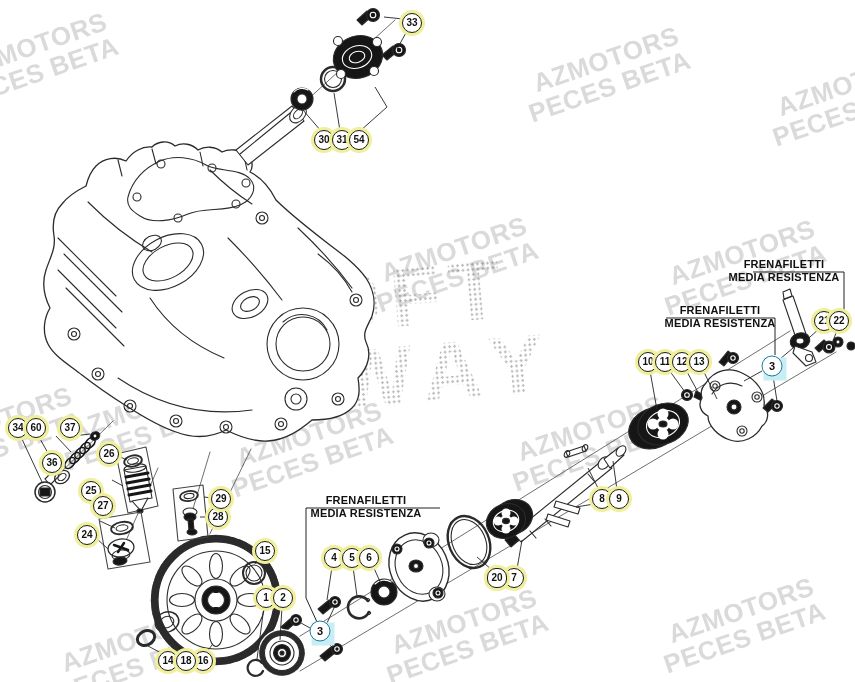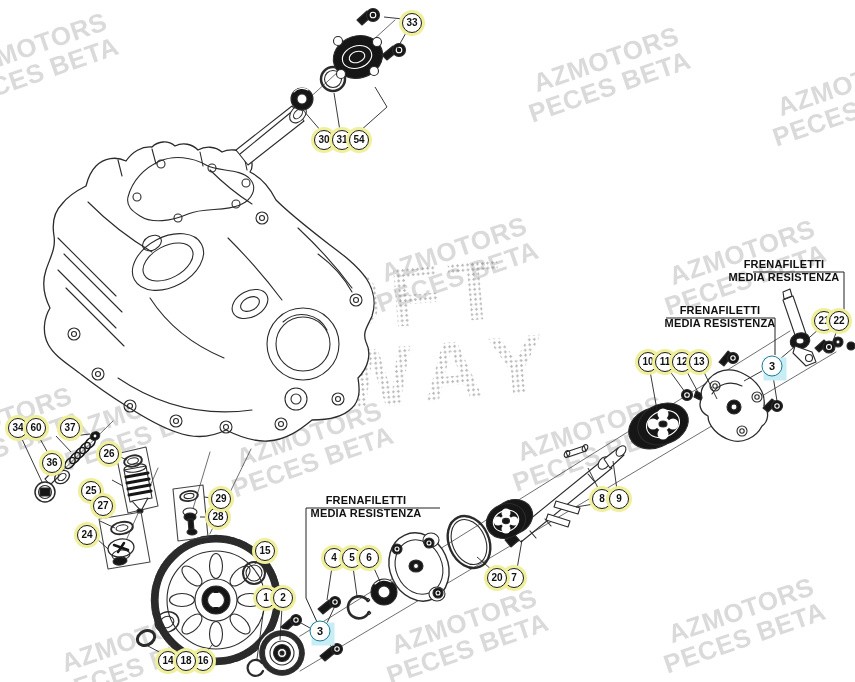--- a/index.html
+++ b/index.html
@@ -489,21 +489,21 @@
       <div class="co yellow" style="left: 602px; top: 499px;">8</div>
       <div class="co yellow" style="left: 619px; top: 499px;">9</div>
       <div class="co yellow" style="left: 648px; top: 362px;">10</div>
       <div class="co yellow" style="left: 665px; top: 362px;">11</div>
       <div class="co yellow" style="left: 682px; top: 362px;">12</div>
       <div class="co yellow" style="left: 699px; top: 362px;">13</div>
       <div class="co yellow" style="left: 168px; top: 661px;">14</div>
       <div class="co yellow" style="left: 265px; top: 542px; margin-top: 9px;">15</div>
       <div class="co yellow" style="left: 203px; top: 661px;">16</div>
       <div class="co yellow" style="left: 186px; top: 661px;">18</div>
-      <div class="co yellow" style="left: 497px; top: 578px;">20</div>
+      <div class="co yellow" style="left: 497px; top: 578px; border-radius: 9px;">20</div>
       <div class="co yellow" style="left: 824px; top: 321px;">21</div>
       <div class="co yellow" style="left: 839px; top: 321px;">22</div>
       <div class="co yellow" style="left: 87px; top: 535px;">24</div>
       <div class="co yellow" style="left: 91px; top: 491px;">25</div>
       <div class="co yellow" style="left: 109px; top: 454px;">26</div>
       <div class="co yellow" style="left: 103px; top: 506px;">27</div>
       <div class="co yellow" style="left: 218px; top: 517px;">28</div>
       <div class="co yellow" style="left: 221px; top: 499px;">29</div>
       <div class="co yellow" style="left: 324px; top: 140px;">30</div>
       <div class="co yellow" style="left: 342px; top: 140px;">31</div>

